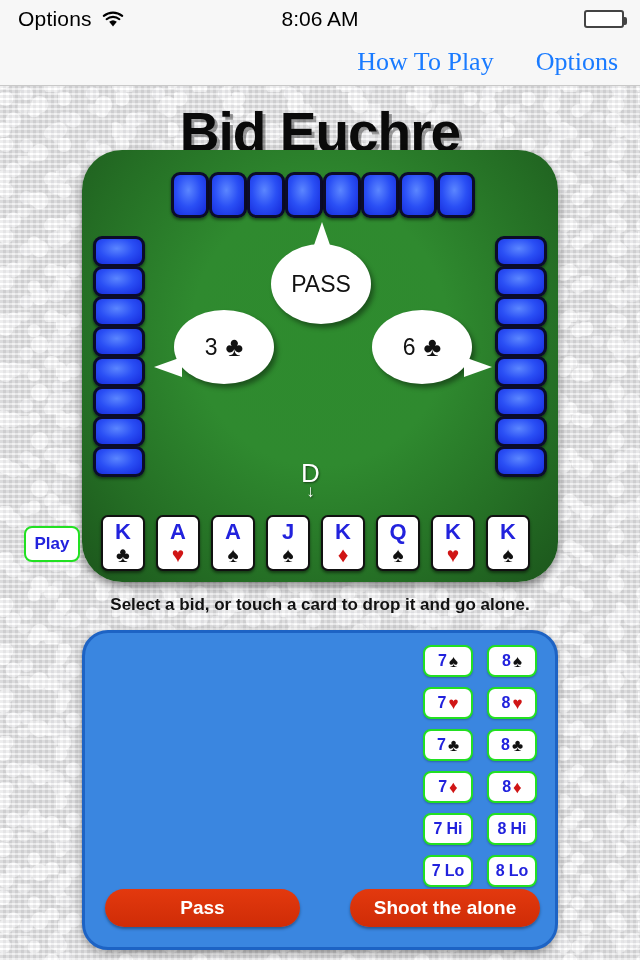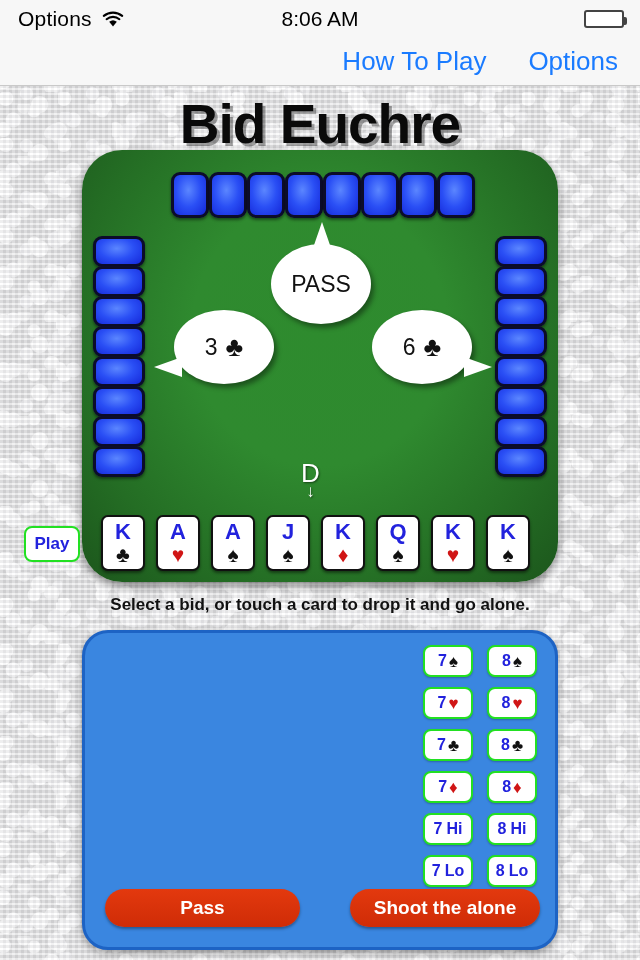--- a/index.html
+++ b/index.html
@@ -65,28 +65,28 @@
 
   
   #nav-bar{
     position:absolute; left:0; top:38px; width:640px; height:48px;
     background:#f7f7f7; z-index:40;
     display:flex; align-items:center; justify-content:flex-end;
     border-bottom:1px solid #c9c9c9;
   }
   .nav-button{
     color:#1a7bff; font-size:26px; background:none; border:none;
-    cursor:pointer; font-family:Liberation Sans, sans-serif;text-align:center;
+    cursor:pointer; font-family:Liberation Serif, serif;text-align:center;
   }
   #nav-how-to-play{ margin-right:42px; }
   #nav-options{ margin-right:22px; }
 
   
   #game-title{
-    position:absolute; left:0; top:92px; width:640px;
+    position:absolute; left:0; top:100px; width:640px;
     text-align:center; z-index:10;
     font-size:55px; font-weight:bold; color:#0a0a0a;
     letter-spacing:-1px;
     text-shadow:3px 3px 0 rgba(0,0,0,.35);
   }
 
   
   #table-area{
     position:absolute; left:82px; top:150px; width:476px; height:432px;
     border-radius:40px; z-index:12;

